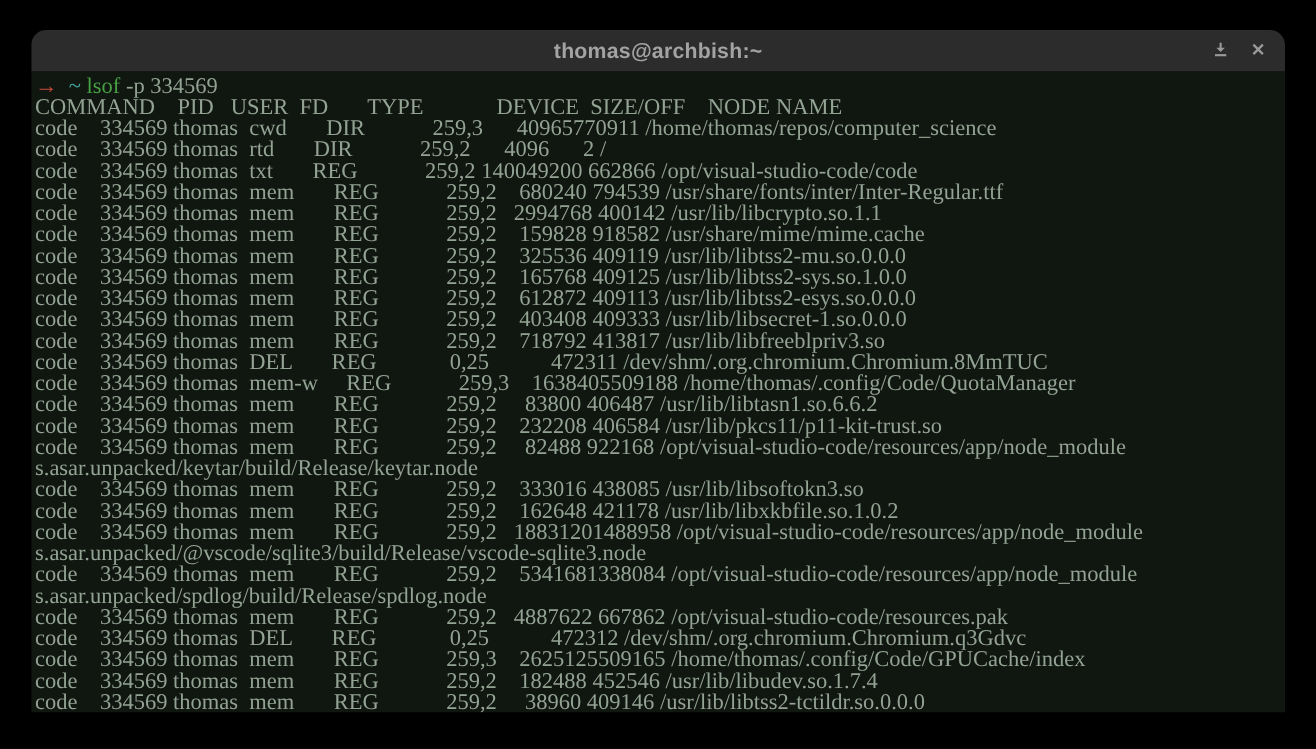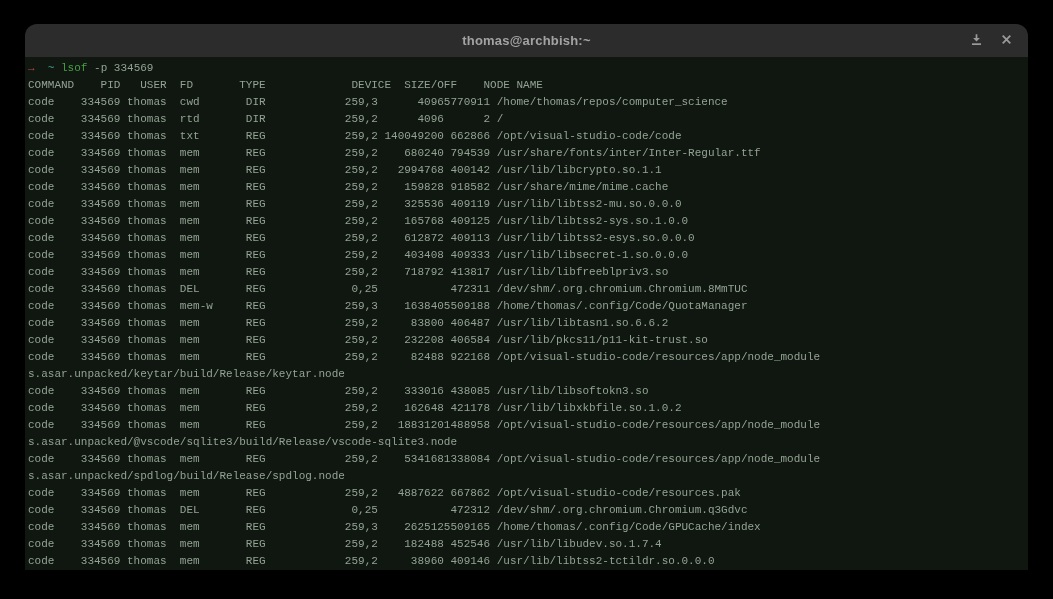--- a/index.html
+++ b/index.html
@@ -13,38 +13,38 @@
     position:absolute;left:25px;top:24px;width:1003px;height:546px;
     border-radius:12px 12px 0 0;overflow:hidden;
   }
   .titlebar{
     height:33px;background:#2c2c2c;position:relative;
     display:flex;align-items:center;
   }
   .titlebar .title{
     position:absolute;left:0;right:0;text-align:center;
     font-family:"Liberation Sans", sans-serif;
-    font-size:13px;font-weight:bold;color:#a3a3a3;letter-spacing:.2px;
+    font-size:17px;font-weight:bold;color:#a3a3a3;letter-spacing:.2px;
   }
   .controls{
     margin-left:auto;display:flex;align-items:center;gap:16px;
     padding-right:15px;position:relative;z-index:2;
   }
   .ctl-btn{
     background:none;border:none;padding:0;margin:0;cursor:pointer;
     width:14px;height:14px;display:flex;align-items:center;justify-content:center;
   }
   .term{
     height:513px;background:#101610;box-sizing:border-box;
     padding:3px 0 0 3px;
   }
   pre.screen-text{
     margin:0;
-    font-family:Liberation Mono, monospace;
-    font-size:11px;line-height:17px;
+    font-family:Liberation Serif, serif;
+    font-size:18px;line-height:17px;
     color:#93a393;
     white-space:pre;
   }
   .p-sym{color:#c84b3a;font-weight:bold;}
   .p-cwd{color:#46a8a2;}
   .p-cmd{color:#47a144;}
 </style>
 </head>
 <body>
 

